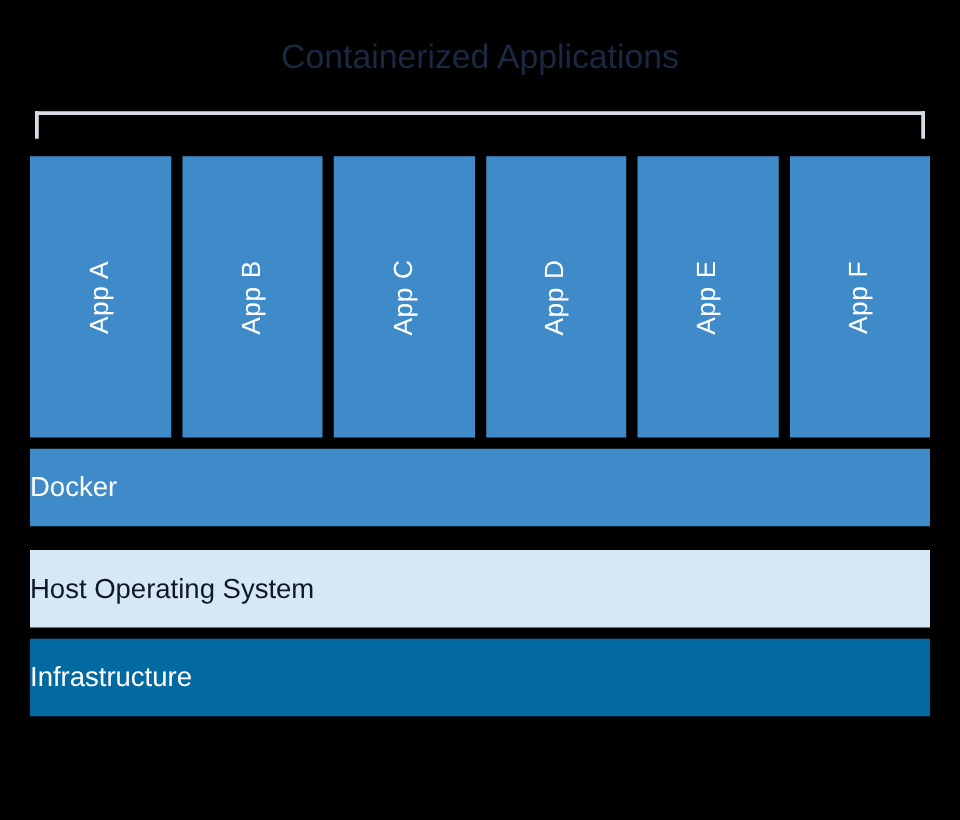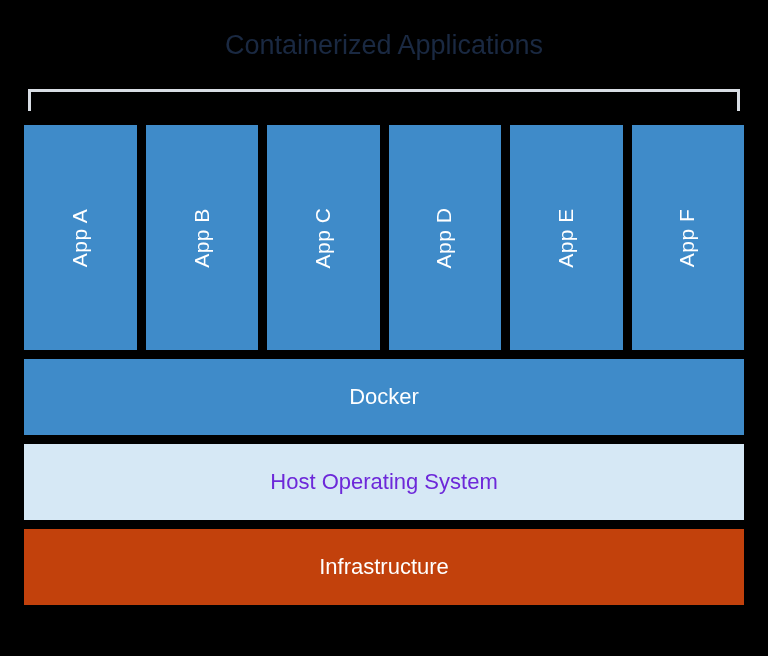--- a/index.html
+++ b/index.html
@@ -53,38 +53,38 @@
     }
     .app-label {
       color: #ffffff;
       font-size: 21px;
       font-weight: 400;
       transform: rotate(-90deg);
       white-space: nowrap;
       letter-spacing: 0.5px;
     }
     .layer {
-      height: 76px;
+      height: 62px;
       display: flex;
       align-items: center;
-      justify-content: center;
       margin-bottom: 9px;
       font-size: 22px;
       font-weight: 400;
     }
     .docker-layer {
       background: #3f8bc9;
       color: #ffffff;
     }
     .host-layer {
       background: #d6e8f5;
-      color: #6d28d9;
+      color: #0f172a;
+      margin-top: 10px;
     }
     .infra-layer {
-      background: #c2410c;
+      background: #0369a1;
       color: #ffffff;
       margin-bottom: 0;
     }
   </style>
 </head>
 <body>
 
 <div class="title">Containerized Applications</div>
 
 <div class="bracket-container">

